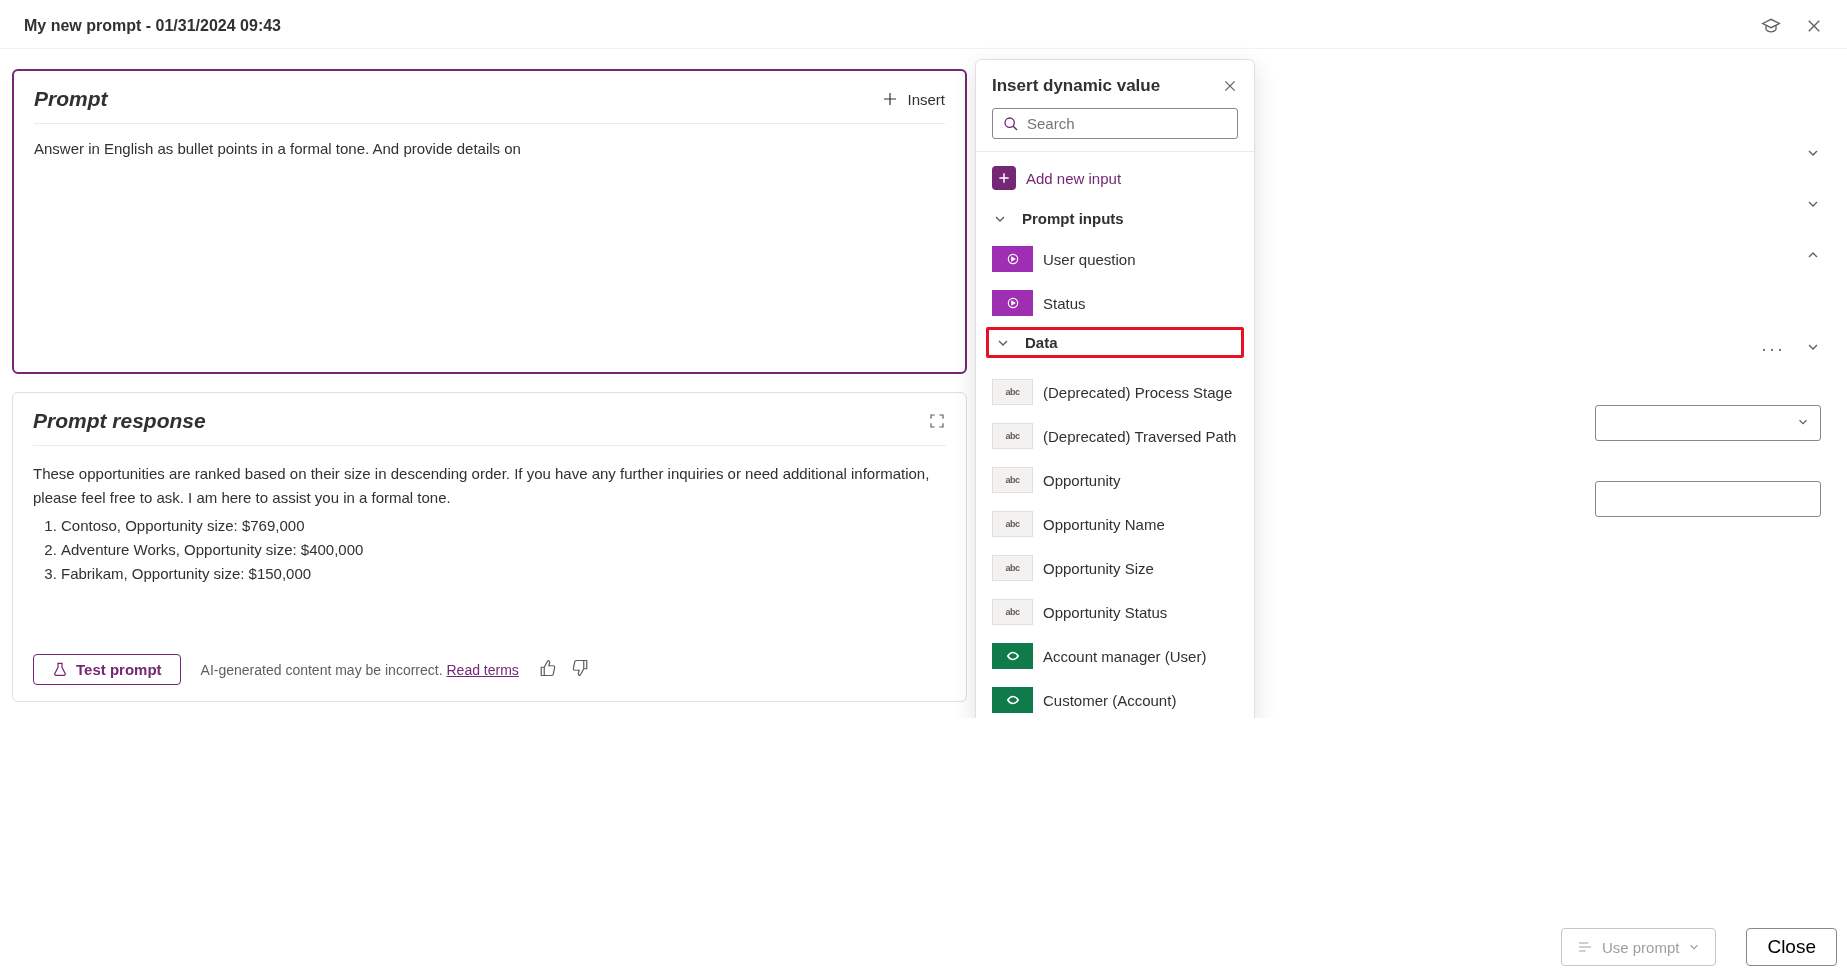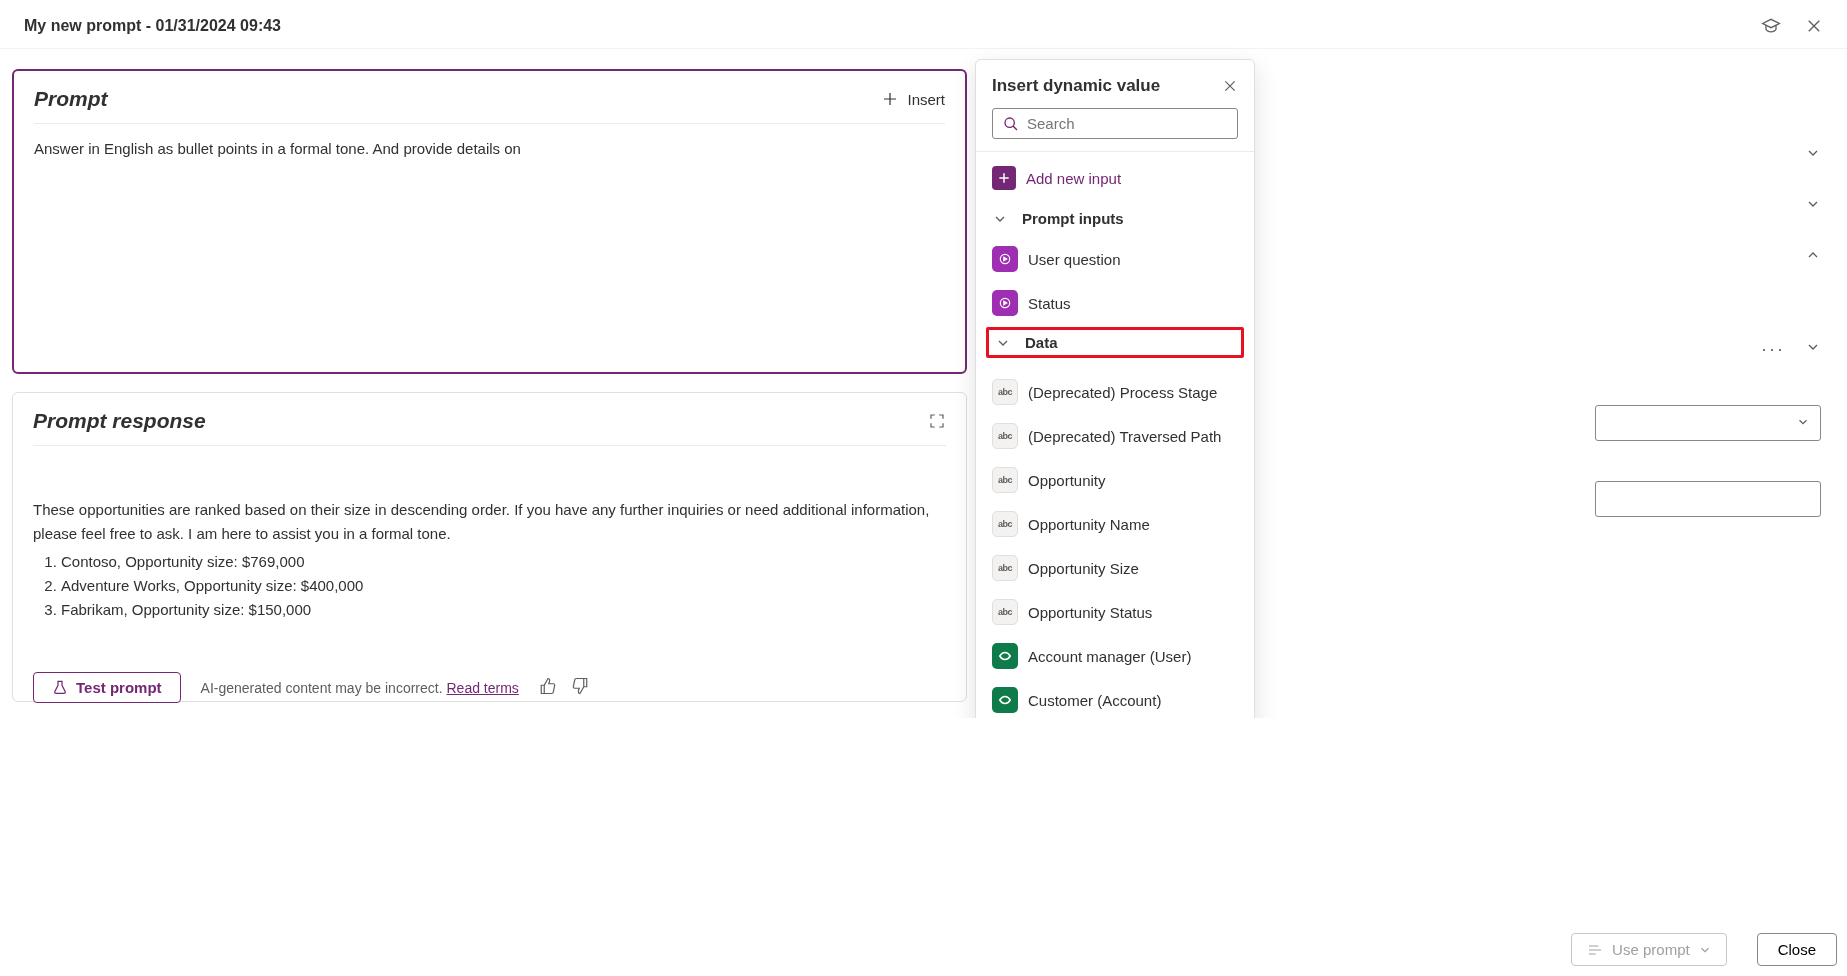--- a/index.html
+++ b/index.html
@@ -54,21 +54,21 @@
       padding-bottom: 12px;
       border-bottom: 1px solid #edebe9;
     }
     .card-title { font-weight: 600; font-size: 21px; font-style: italic; }
     .insert-btn {
       display: flex; align-items: center; gap: 8px;
       font-size: 15px; cursor: pointer; color: #323130;
     }
     .prompt-body { padding-top: 16px; font-size: 15px; color: #323130; }
 
-    .response-card { height: 310px; display: flex; flex-direction: column; gap: 36px; }
+    .response-card { height: 310px; display: flex; flex-direction: column; }
     .resp-body { padding-top: 16px; font-size: 15px; line-height: 1.6; flex: 1; }
     .resp-body ol { padding-left: 28px; margin-top: 4px; }
     .resp-footer {
       display: flex; align-items: center; gap: 20px; padding-top: 14px;
     }
     .test-btn {
       border: 1px solid #742774; border-radius: 4px;
       color: #742774; background: #fff;
       padding: 6px 18px; font-size: 15px; font-weight: 600;
       display: flex; align-items: center; gap: 8px; cursor: pointer;
@@ -120,21 +120,21 @@
       padding: 10px 16px; cursor: pointer;
     }
     .section-title { font-weight: 600; font-size: 15px; }
     .chev { color: #605e5c; display:flex; }
 
     .item-row {
       display: flex; align-items: center; gap: 10px;
       padding: 9px 16px; cursor: pointer;
     }
     .item-icon {
-      width: 26px; height: 26px; border-radius: 5px;
+      width: 41px; height: 26px; border-radius: 0;
       display: flex; align-items: center; justify-content: center;
       font-size: 12px; font-weight: 700; color: #fff;
     }
     .ic-purple { background: #9e2fb3; }
     .ic-gray { background: #f3f2f1; color: #605e5c; border:1px solid #e1dfdd; font-size:9px; letter-spacing: -0.5px; }
     .ic-green { background: #0f7b4a; }
     .item-label { font-size: 15px; color: #323130; }
 
     .red-box {
       border: 3px solid #e81123;
@@ -159,21 +159,21 @@
       right: 10px; bottom: 10px;
       display: flex; gap: 30px;
     }
     .use-btn {
       border:1px solid #c8c6c4; border-radius:4px;
       padding: 7px 14px; color:#a19f9d; background:#fff;
       display:flex; align-items:center; gap:8px; font-size:15px;
     }
     .close-btn {
       border:1px solid #8a8886; border-radius:4px;
-      padding: 7px 20px; background:#fff; font-size:15px; cursor:pointer;
+      padding: 7px 20px; background:#fff; font-size:19px; cursor:pointer;
     }
   </style>
 </head>
 <body>
 
 <div class="header">
   <h1>My new prompt - 01/31/2024 09:43</h1>
   <div class="header-icons">
     <span class="icon-btn">
       <svg width="20" height="20" viewBox="0 0 24 24" fill="none" stroke="currentColor" stroke-width="1.6">

